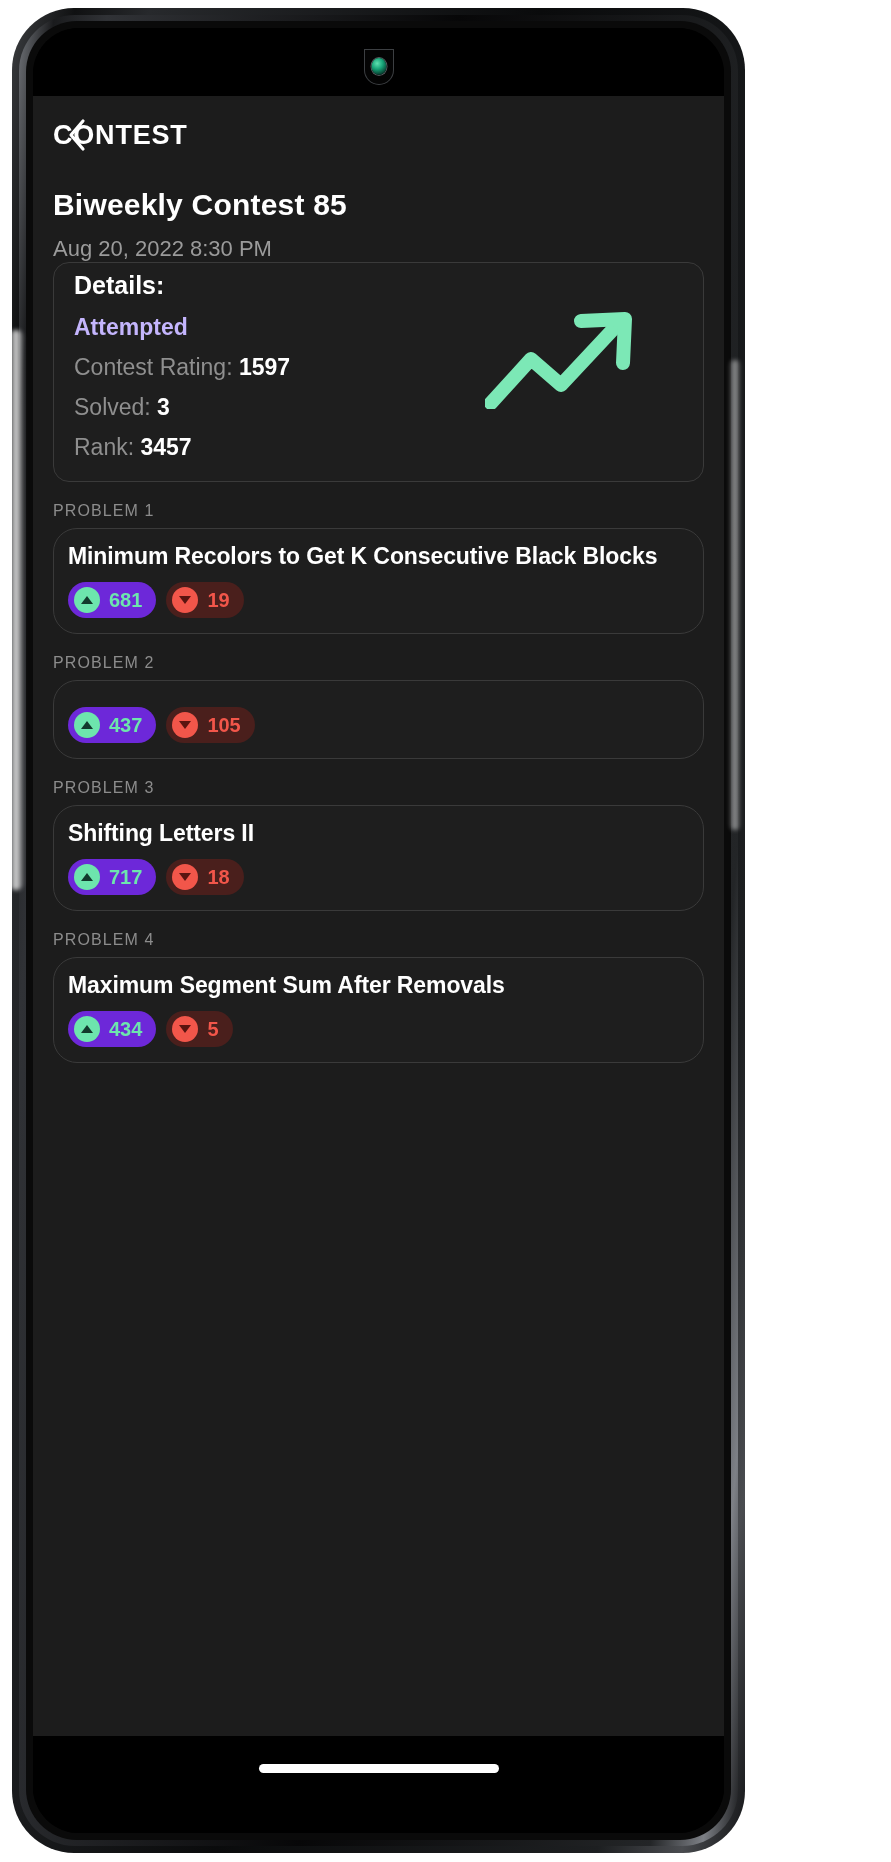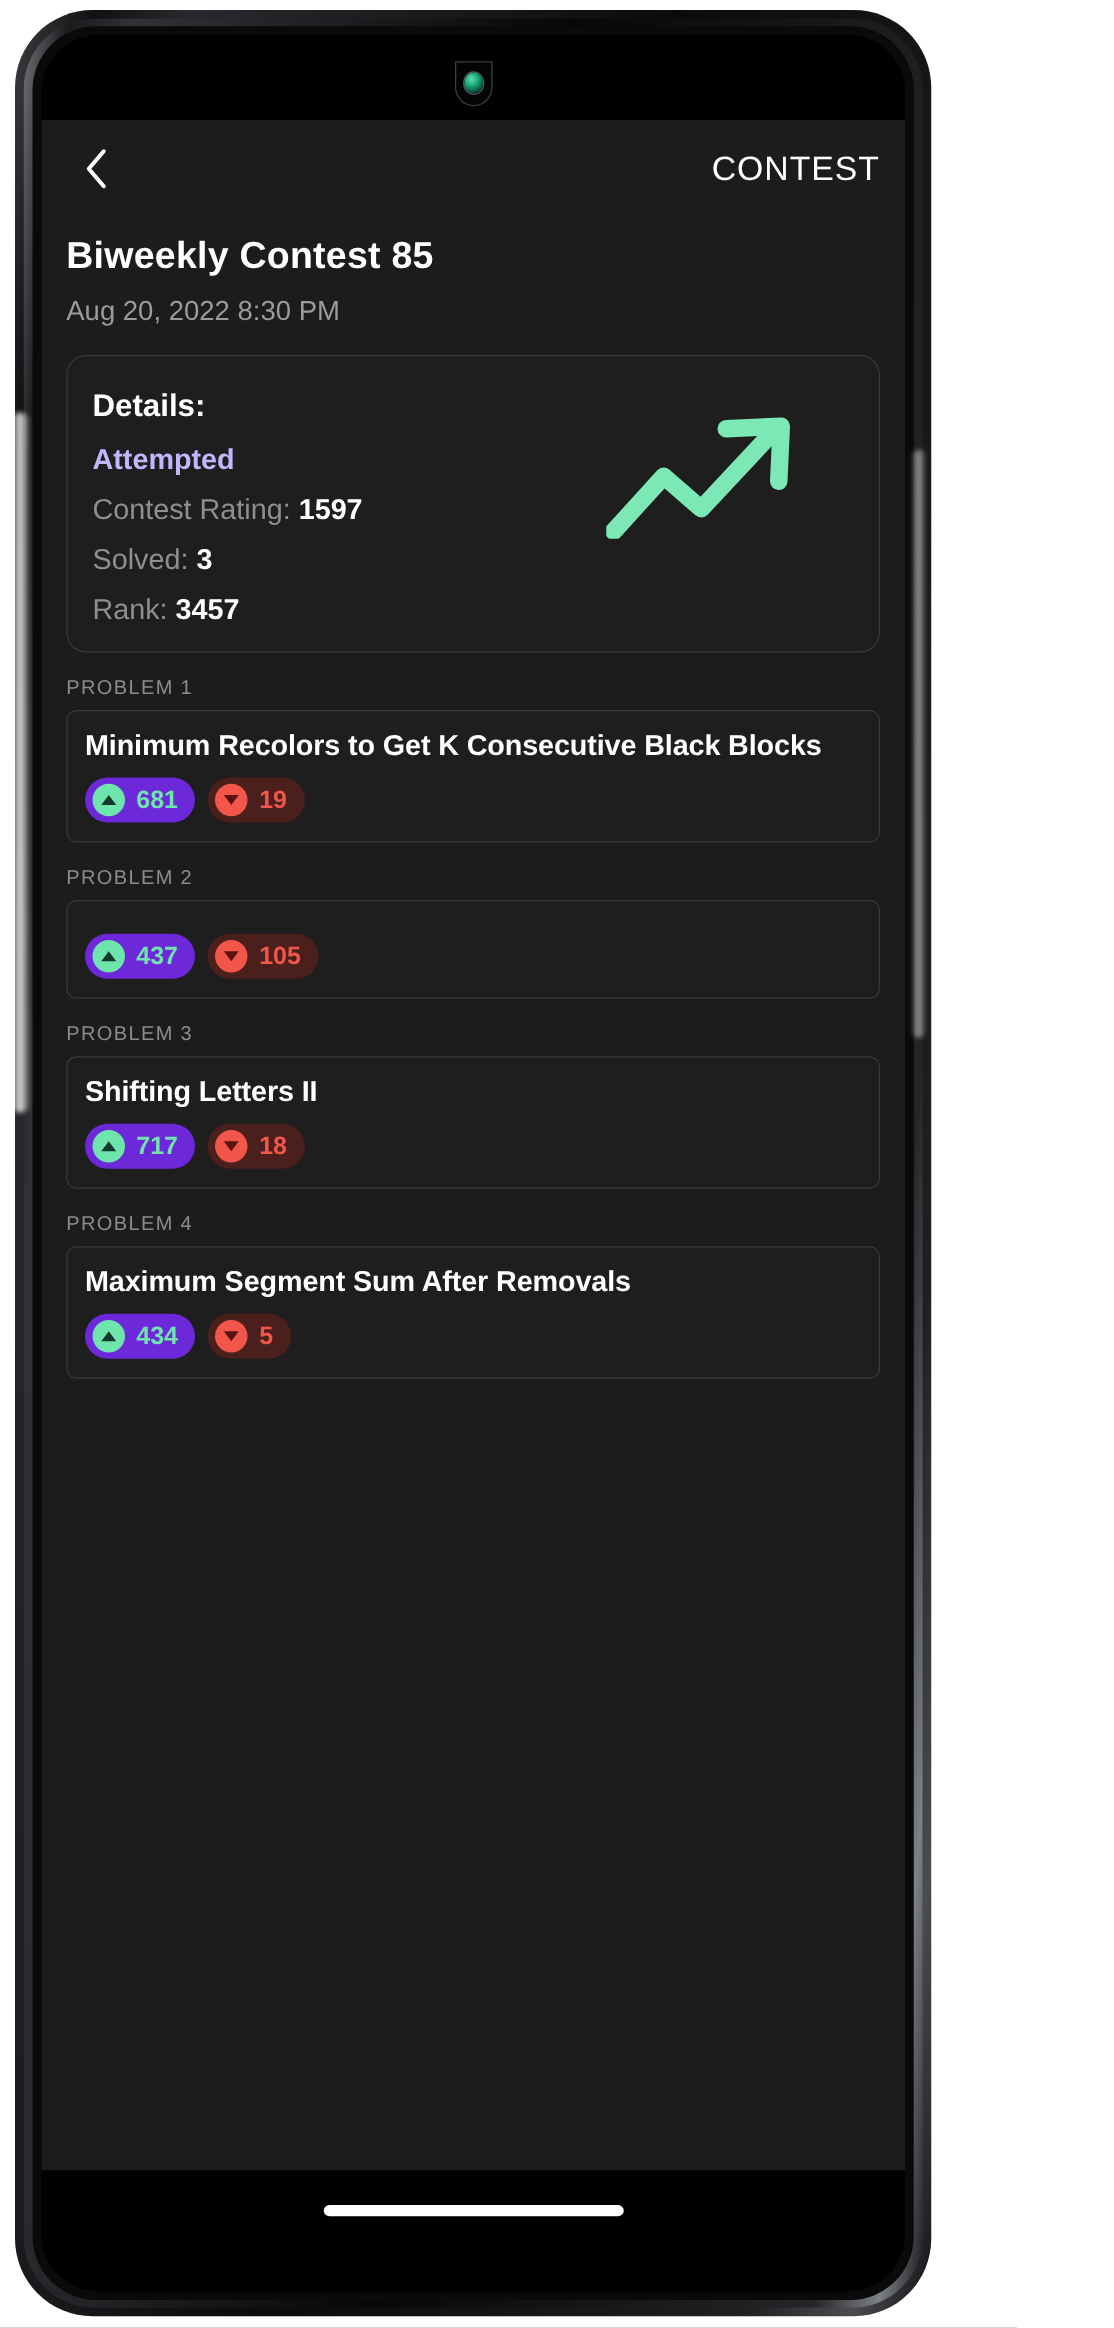--- a/index.html
+++ b/index.html
@@ -138,24 +138,24 @@
     width: 44px;
     height: 44px;
     display: flex;
     align-items: center;
     justify-content: center;
     cursor: pointer;
   }
   .back-btn svg { display:block; }
   .appbar-title {
     width: 100%;
-    text-align: right;
+    text-align: left;
     color: #ffffff;
     font-size: 27px;
-    font-weight: 400;
+    font-weight: 700;
     letter-spacing: 0.8px;
   }
 
   
   .contest-name {
     color: #ffffff;
     font-size: 30px;
     font-weight: 700;
     margin-top: 14px;
     letter-spacing: 0.2px;
@@ -163,25 +163,24 @@
   .contest-date {
     color: #9b9b9b;
     font-size: 22px;
     font-weight: 500;
     margin-top: 14px;
   }
 
   
   .details-card {
     position: relative;
-    margin-top: 22px;
     border: 1px solid #3a3a3a;
     border-radius: 16px;
     background: #1e1e1e;
-    padding: 26px 20px 20px 20px;
+    padding: 8px 20px 20px 20px;
     min-height: 200px;
   }
   .details-title {
     color: #ffffff;
     font-size: 25px;
     font-weight: 700;
   }
   .details-status {
     color: #c4b5fd;
     font-size: 23px;
@@ -210,21 +209,21 @@
   .problem-block { margin-top: 20px; }
   .problem-label {
     color: #8c8c8c;
     font-size: 16px;
     font-weight: 500;
     letter-spacing: 1.1px;
     margin-bottom: 8px;
   }
   .problem-card {
     border: 1px solid #3a3a3a;
-    border-radius: 8px;
+    border-radius: 24px;
     background: #1e1e1e;
     padding: 14px 14px 15px 14px;
     cursor: pointer;
   }
   .problem-title {
     color: #ffffff;
     font-size: 23px;
     font-weight: 700;
     white-space: nowrap;
     letter-spacing: -0.1px;

